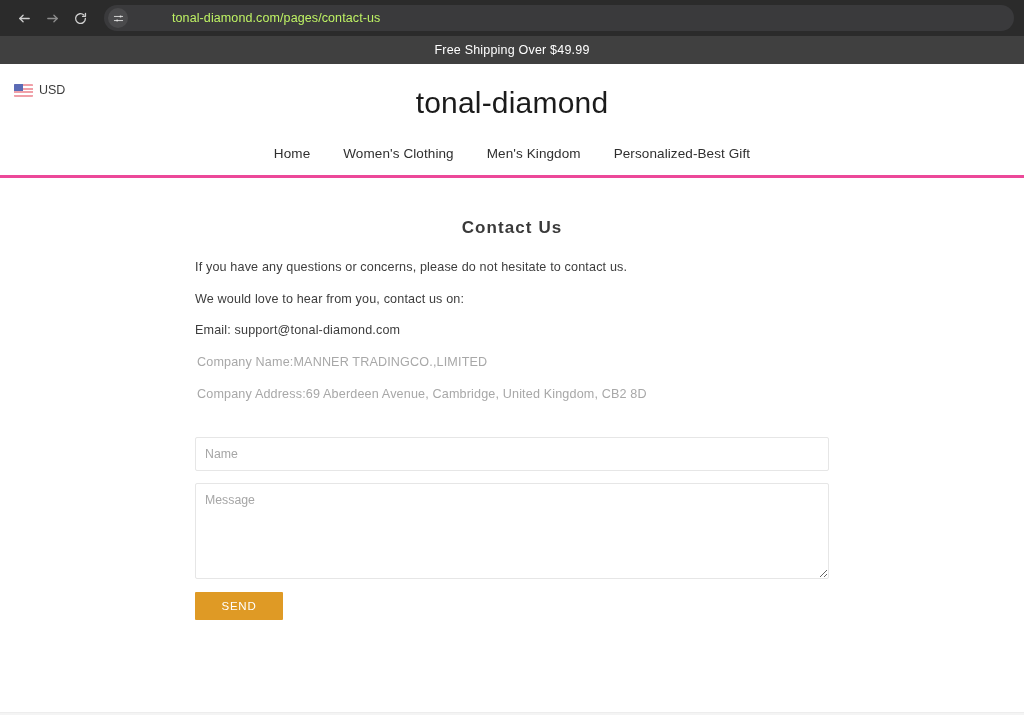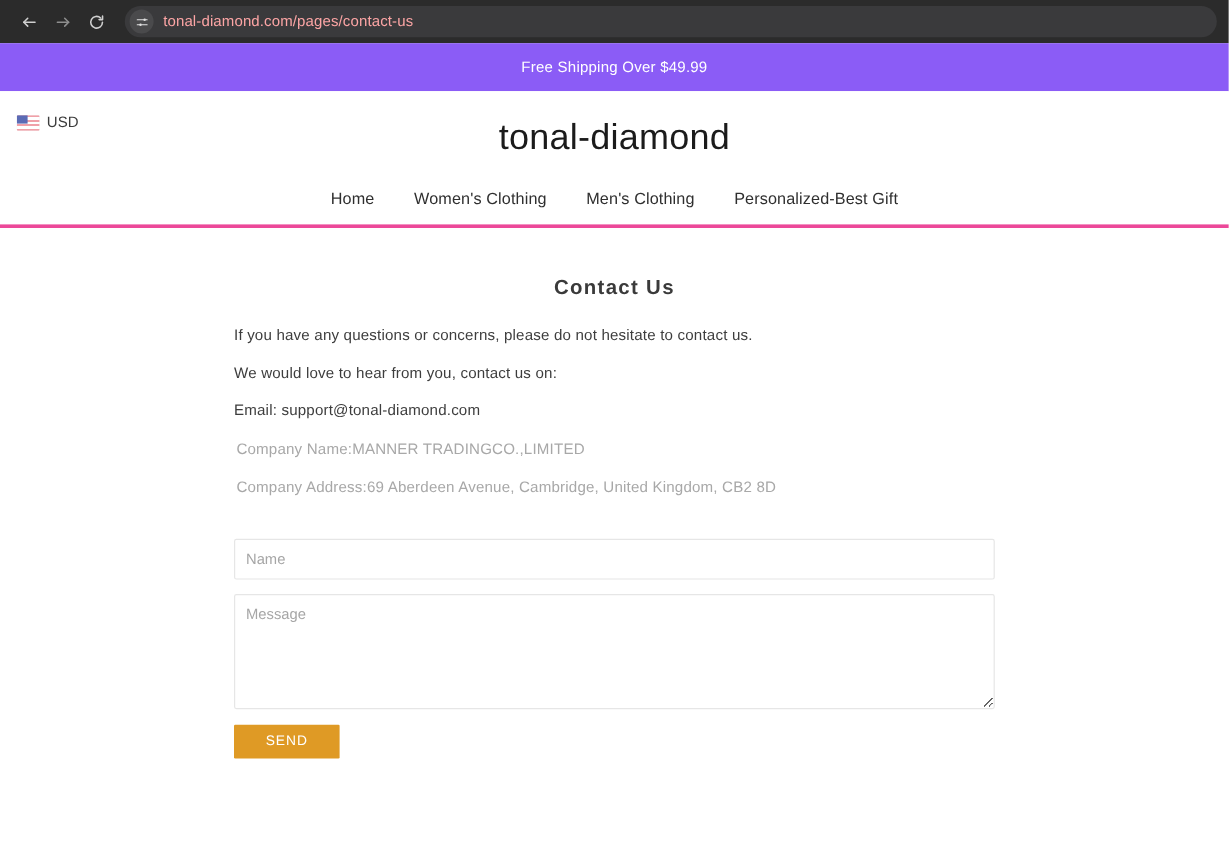--- a/index.html
+++ b/index.html
@@ -44,31 +44,32 @@
   .url-icon-circle {
     width: 20px; height: 20px;
     border-radius: 50%;
     background: #4a4a4c;
     display: flex; align-items: center; justify-content: center;
     margin-right: 8px;
     flex: none;
     color: #e2e2e2;
   }
   .url-text {
-    color: #fca5a5;
+    color: #bef264;
     font-size: 12.5px;
     white-space: nowrap;
     overflow: hidden;
     letter-spacing: .1px;
+    margin-left: 36px;
   }
 
   
   .announcement {
-    height: 40px;
-    background: #8b5cf6;
+    height: 28px;
+    background: #404040;
     color: #ffffff;
     display: flex;
     align-items: center;
     justify-content: center;
     font-size: 12.5px;
     letter-spacing: .2px;
   }
 
   
   .site-header {
@@ -270,21 +271,21 @@
       <span class="canton"></span>
     </span>
     <span>USD</span>
   </div>
 
   <div class="logo">tonal-diamond</div>
 
   <nav class="main-nav">
     <a href="#">Home</a>
     <a href="#">Women's Clothing</a>
-    <a href="#">Men's Clothing</a>
+    <a href="#">Men's Kingdom</a>
     <a href="#">Personalized-Best Gift</a>
   </nav>
 </header>
 
 <main class="page">
   <div class="container">
     <h1 class="page-title">Contact Us</h1>
 
     <div class="intro">
       <p>If you have any questions or concerns, please do not hesitate to contact us.</p>

